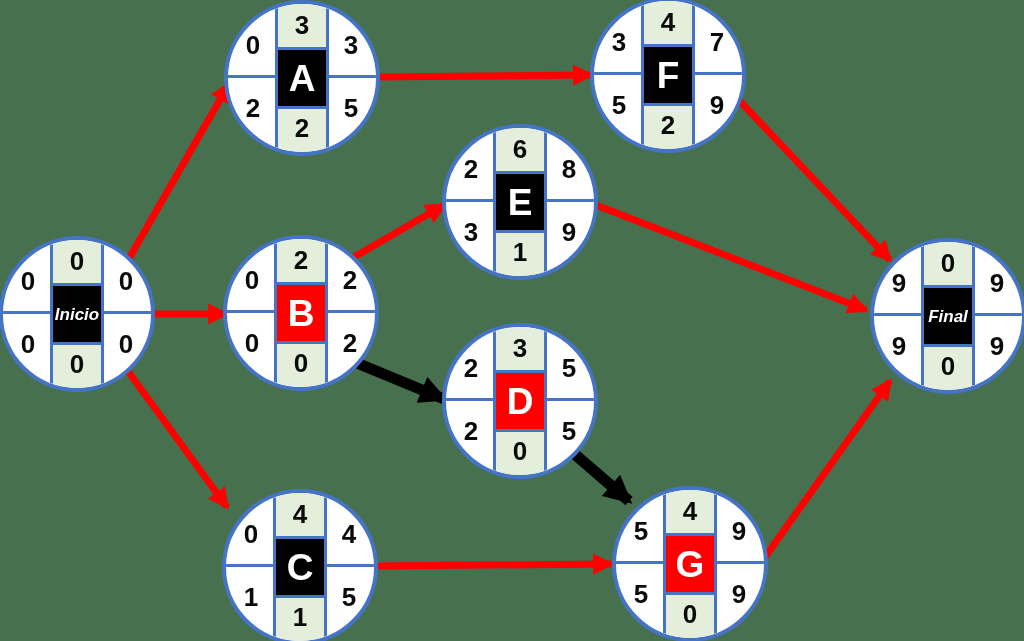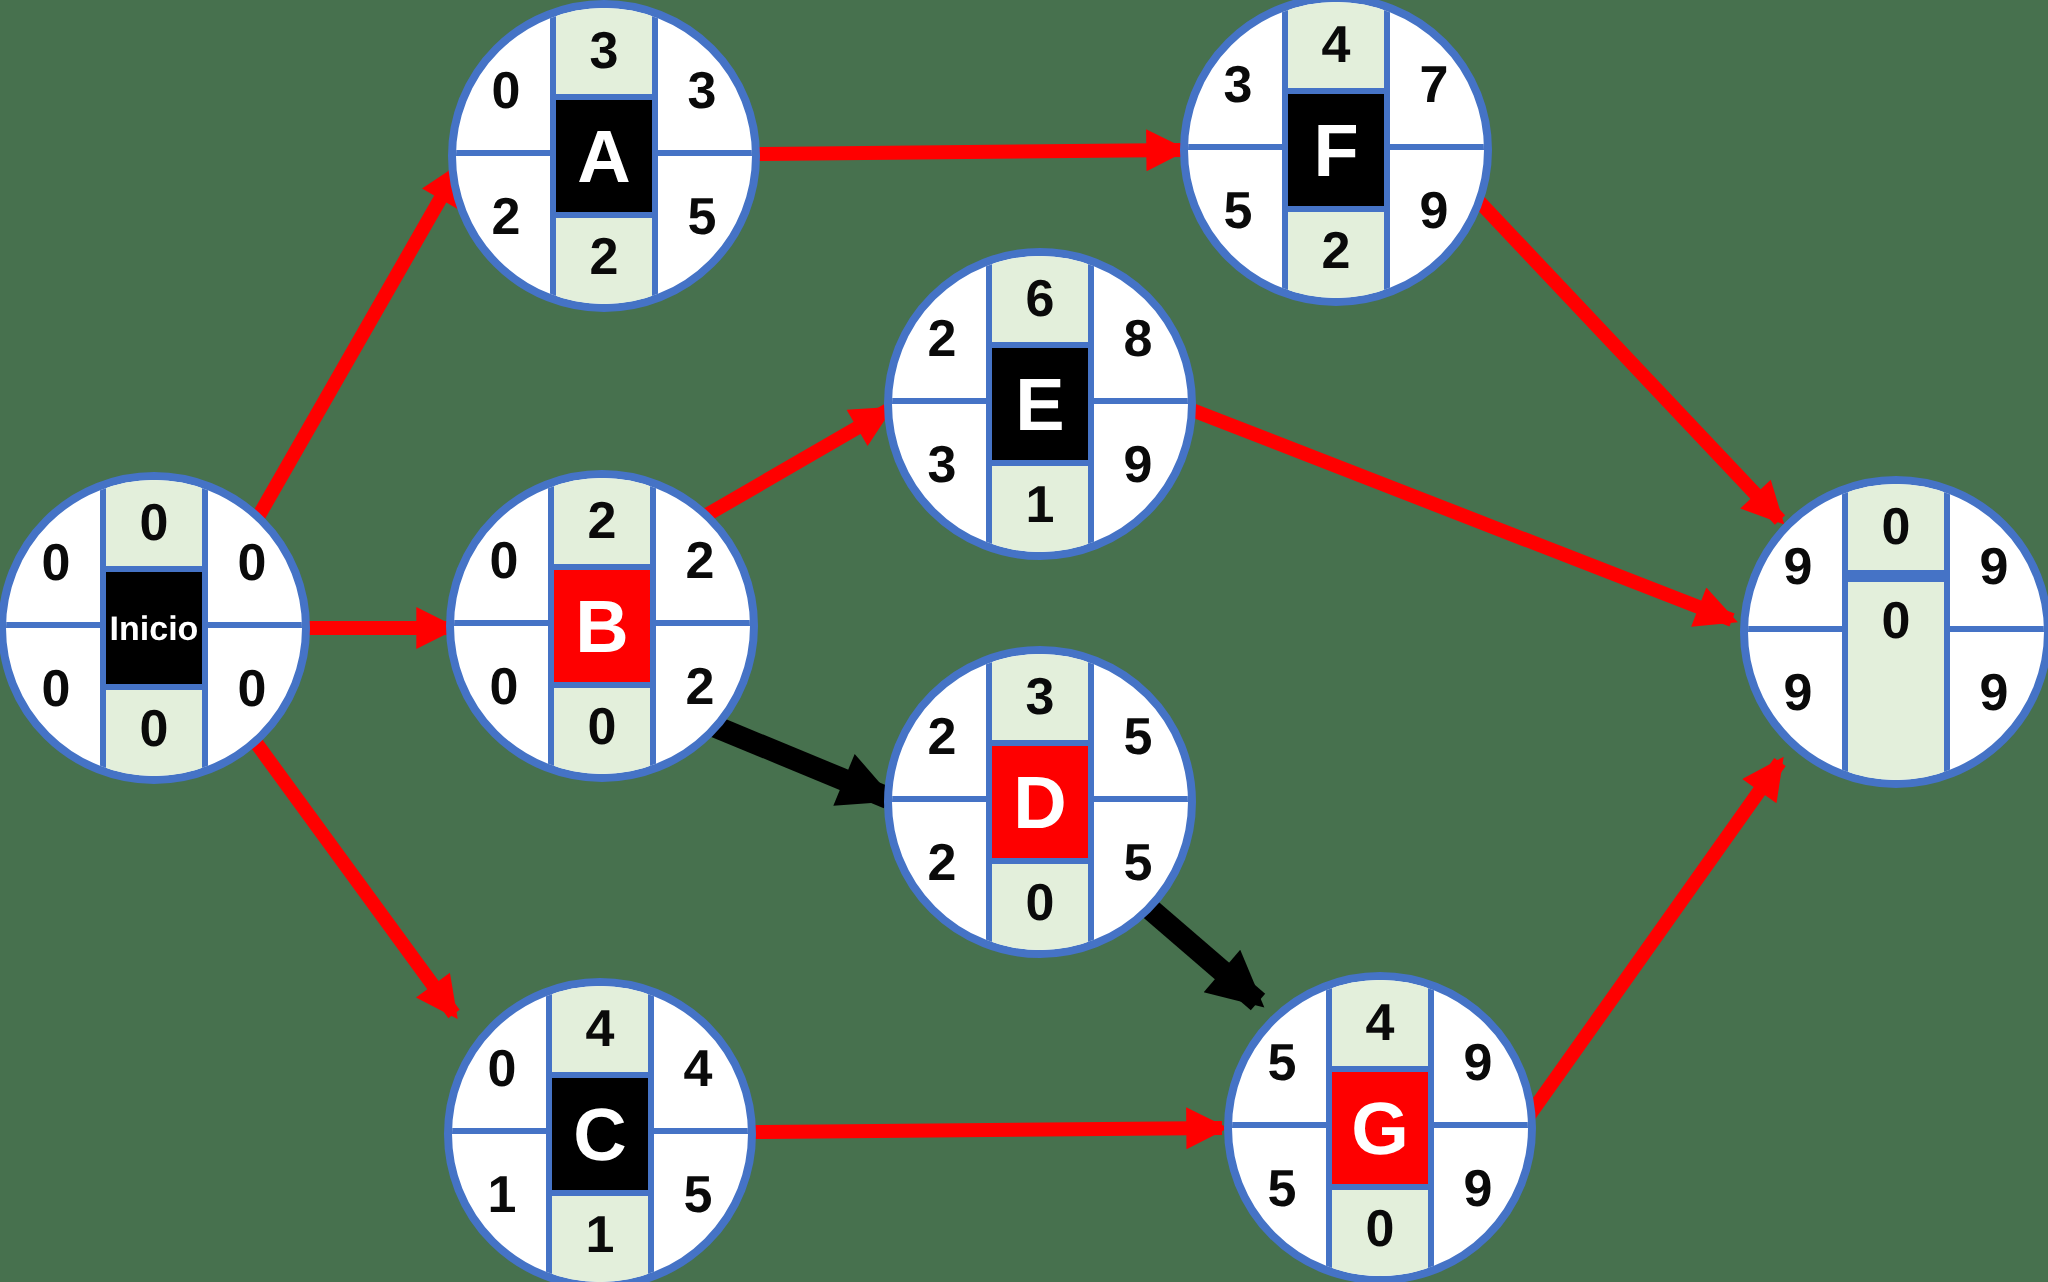--- a/index.html
+++ b/index.html
@@ -12,21 +12,21 @@
   .band{position:absolute;top:0;bottom:0;left:47px;width:54px;box-sizing:border-box;
         border-left:3px solid #4573c6;border-right:3px solid #4573c6;
         display:flex;flex-direction:column;}
   .cell{background:#e3efdb;display:flex;align-items:center;justify-content:center;
         font-weight:bold;font-size:26px;color:#0a0a0a;}
   .cell.top{height:43px;border-bottom:3px solid #4573c6;}
   .cell.bottom{flex:1;border-top:3px solid #4573c6;align-items:flex-start;padding-top:4px;}
   .square{height:56px;background:#000000;display:flex;align-items:center;justify-content:center;}
   .node.critical .square{background:#fe0000;}
   .lbl{color:#ffffff;font-weight:bold;font-size:37px;line-height:1;}
-  .lbl.small{font-size:17px;}
+  .lbl.small{font-size:17px;font-style:italic;}
   .quad{position:absolute;width:40px;height:42px;display:flex;align-items:center;
         justify-content:center;font-weight:bold;font-size:26px;color:#0a0a0a;}
   .tl{left:5px;top:20px}.tr{right:5px;top:20px}.bl{left:5px;top:83px}.br{right:5px;top:83px}
 </style>
 </head>
 <body>
 
 <div class="stage" style="background: rgb(71, 113, 78);">
 
   <svg class="edges" id="edgeSvg" viewBox="0 0 1024 641" xmlns="http://www.w3.org/2000/svg">
@@ -172,17 +172,20 @@
   </div>
 
   <div class="node" style="left:870px;top:238px">
     <div class="hline"></div>
     <div class="quad tl">9</div>
     <div class="quad tr">9</div>
     <div class="quad bl">9</div>
     <div class="quad br">9</div>
     <div class="band">
       <div class="cell top">0</div>
+      <div class="square">
+        <span class="lbl small">Final</span>
+      </div>
       <div class="cell bottom">0</div>
     </div>
   </div>
 
 </div>
 
 </body></html>

